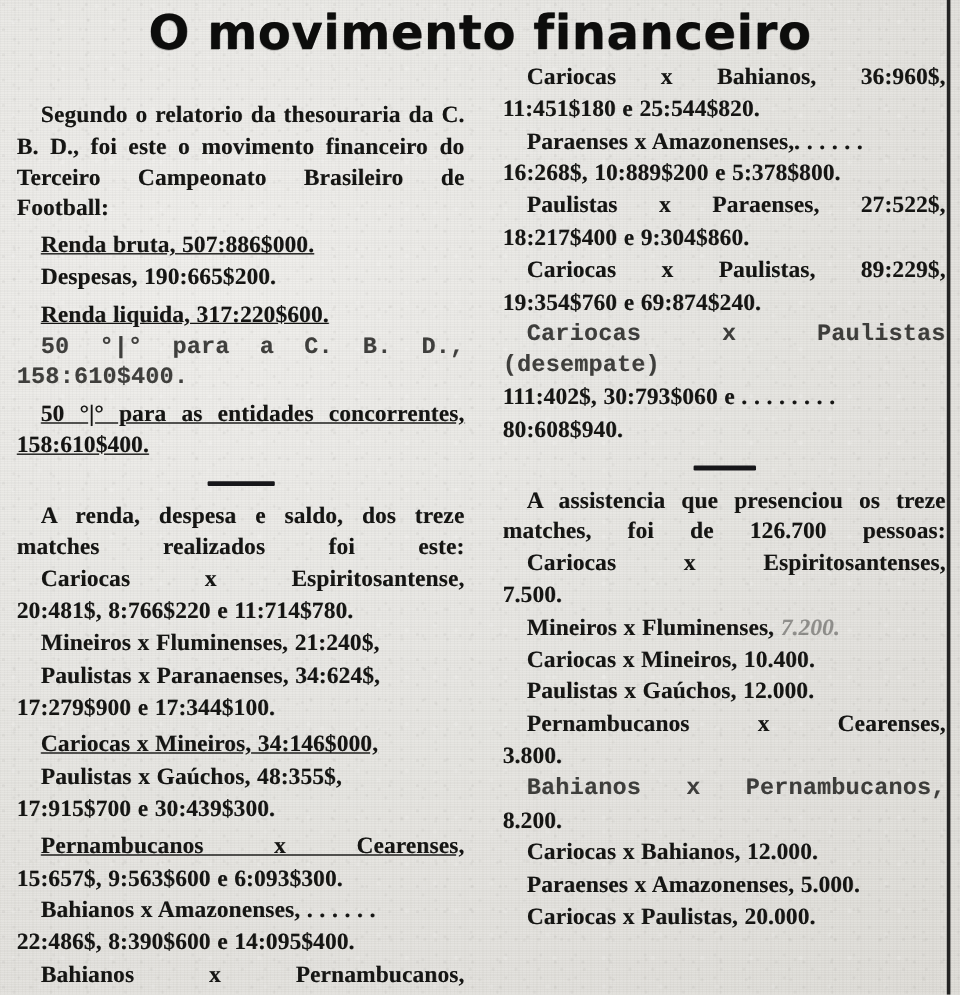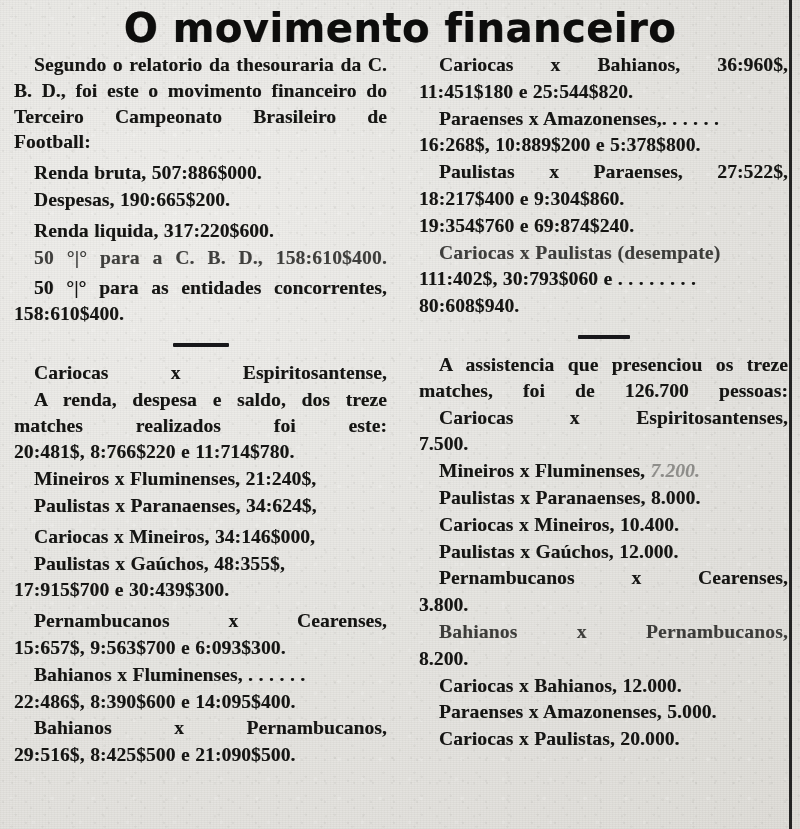--- a/index.html
+++ b/index.html
@@ -67,21 +67,21 @@
     display: flex;
     padding: 0 12px 0 14px;
     box-sizing: border-box;
     height: 775px;
   }
   .col {
     width: 50%;
     box-sizing: border-box;
     position: relative;
   }
-  .col-left  { padding-right: 14px; }
+  .col-left  { padding-right: 14px; margin-top: 32px; }
   .col-right { padding-left: 18px; }
 
   
   .edge-rule {
     position: absolute;
     top: 0;
     right: 8px;
     width: 3px;
     height: 829px;
     background: #141413;
@@ -95,26 +95,26 @@
     text-align: justify;
     text-align-last: left;
     margin: 0 0 1px 0;
     font-weight: 700;
     letter-spacing: .1px;
     color: #151513;
     text-shadow: 0.35px 0 0 rgba(20,20,20,.42);
     word-spacing: .5px;
   }
   .para.indent { text-indent: 20px; }
-  .para.gap-sm { margin-top: 5px; }
+  .para.gap-sm { margin-top: 5px; text-decoration: underline; }
   .para.stretch { text-align-last: justify; }
 
   
   .faint   { opacity: .40; font-style: italic; }
-  .smudge  { opacity: .80; letter-spacing: .2px; }
+  .smudge  { opacity: .80; letter-spacing: .2px; font-family: Liberation Mono, monospace; }
 
   
   .divider {
     height: 22px;
     display: flex;
     align-items: center;
     justify-content: center;
     margin: 7px 0 4px 0;
   }
   .divider i {
@@ -144,76 +144,77 @@
       <div class="para indent gap-sm">Renda bruta, 507:886$000.</div>
       <div class="para indent">Despesas, 190:665$200.</div>
       <div class="para indent gap-sm">Renda liquida, 317:220$600.</div>
       <div class="para indent stretch smudge">50 °|° para a C. B. D., 158:610$400.</div>
       <div class="para indent gap-sm stretch">50 °|° para as entidades concorrentes, 158:610$400.</div>
 
       <div class="divider">
           <i></i>
         </div>
 
+      <div class="para indent stretch">A renda, despesa e saldo, dos treze matches realizados foi este:</div>
+
       <div class="para indent stretch">Cariocas x Espiritosantense,</div>
-
-      <div class="para indent stretch">A renda, despesa e saldo, dos treze matches realizados foi este:</div>
       <div class="para">20:481$, 8:766$220 e 11:714$780.</div>
 
       <div class="para indent">Mineiros x Fluminenses, 21:240$,</div>
 
       <div class="para indent">Paulistas x Paranaenses, 34:624$,</div>
+      <div class="para">17:279$900 e 17:344$100.</div>
 
       <div class="para indent gap-sm">Cariocas x Mineiros, 34:146$000,</div>
 
       <div class="para indent">Paulistas x Gaúchos, 48:355$,</div>
       <div class="para">17:915$700 e 30:439$300.</div>
 
       <div class="para indent gap-sm stretch">Pernambucanos x Cearenses,</div>
-      <div class="para">15:657$, 9:563$700 e 6:093$300.</div>
-
-      <div class="para indent">Bahianos x Fluminenses, . . . . . .</div>
+      <div class="para">15:657$, 9:563$600 e 6:093$300.</div>
+
+      <div class="para indent">Bahianos x Amazonenses, . . . . . .</div>
       <div class="para">22:486$, 8:390$600 e 14:095$400.</div>
 
       <div class="para indent stretch">Bahianos x Pernambucanos,</div>
       <div class="para">29:516$, 8:425$500 e 21:090$500.</div>
     </div>
 
     <div class="col col-right">
 
       <div class="para indent stretch">Cariocas x Bahianos, 36:960$,</div>
       <div class="para">11:451$180 e 25:544$820.</div>
 
       <div class="para indent">Paraenses x Amazonenses,. . . . . .</div>
       <div class="para">16:268$, 10:889$200 e 5:378$800.</div>
 
       <div class="para indent stretch">Paulistas x Paraenses, 27:522$,</div>
       <div class="para">18:217$400 e 9:304$860.</div>
 
+      <div class="para indent stretch">Cariocas x Paulistas, 89:229$,</div>
       <div class="para">19:354$760 e 69:874$240.</div>
 
       <div class="para indent smudge">Cariocas x Paulistas (desempate)</div>
       <div class="para">111:402$, 30:793$060 e . . . . . . . .</div>
       <div class="para">80:608$940.</div>
 
       <div class="divider right-div">
           <i></i>
         </div>
 
       <div class="para indent stretch">A assistencia que presenciou os treze matches, foi de 126.700 pessoas:</div>
 
       <div class="para indent stretch">Cariocas x Espiritosantenses,</div>
       <div class="para">7.500.</div>
 
       <div class="para indent">
         <span>Mineiros x Fluminenses,</span>
         <span class="faint">7.200.</span>
       </div>
 
-      <div class="para indent">Paulistas x Paranaenses, 8.000.</div>
       <div class="para indent">Cariocas x Mineiros, 10.400.</div>
       <div class="para indent">Paulistas x Gaúchos, 12.000.</div>
 
       <div class="para indent stretch">Pernambucanos x Cearenses,</div>
       <div class="para">3.800.</div>
 
 
       <div class="para indent stretch smudge">Bahianos x Pernambucanos,</div>
       <div class="para">8.200.</div>
 

